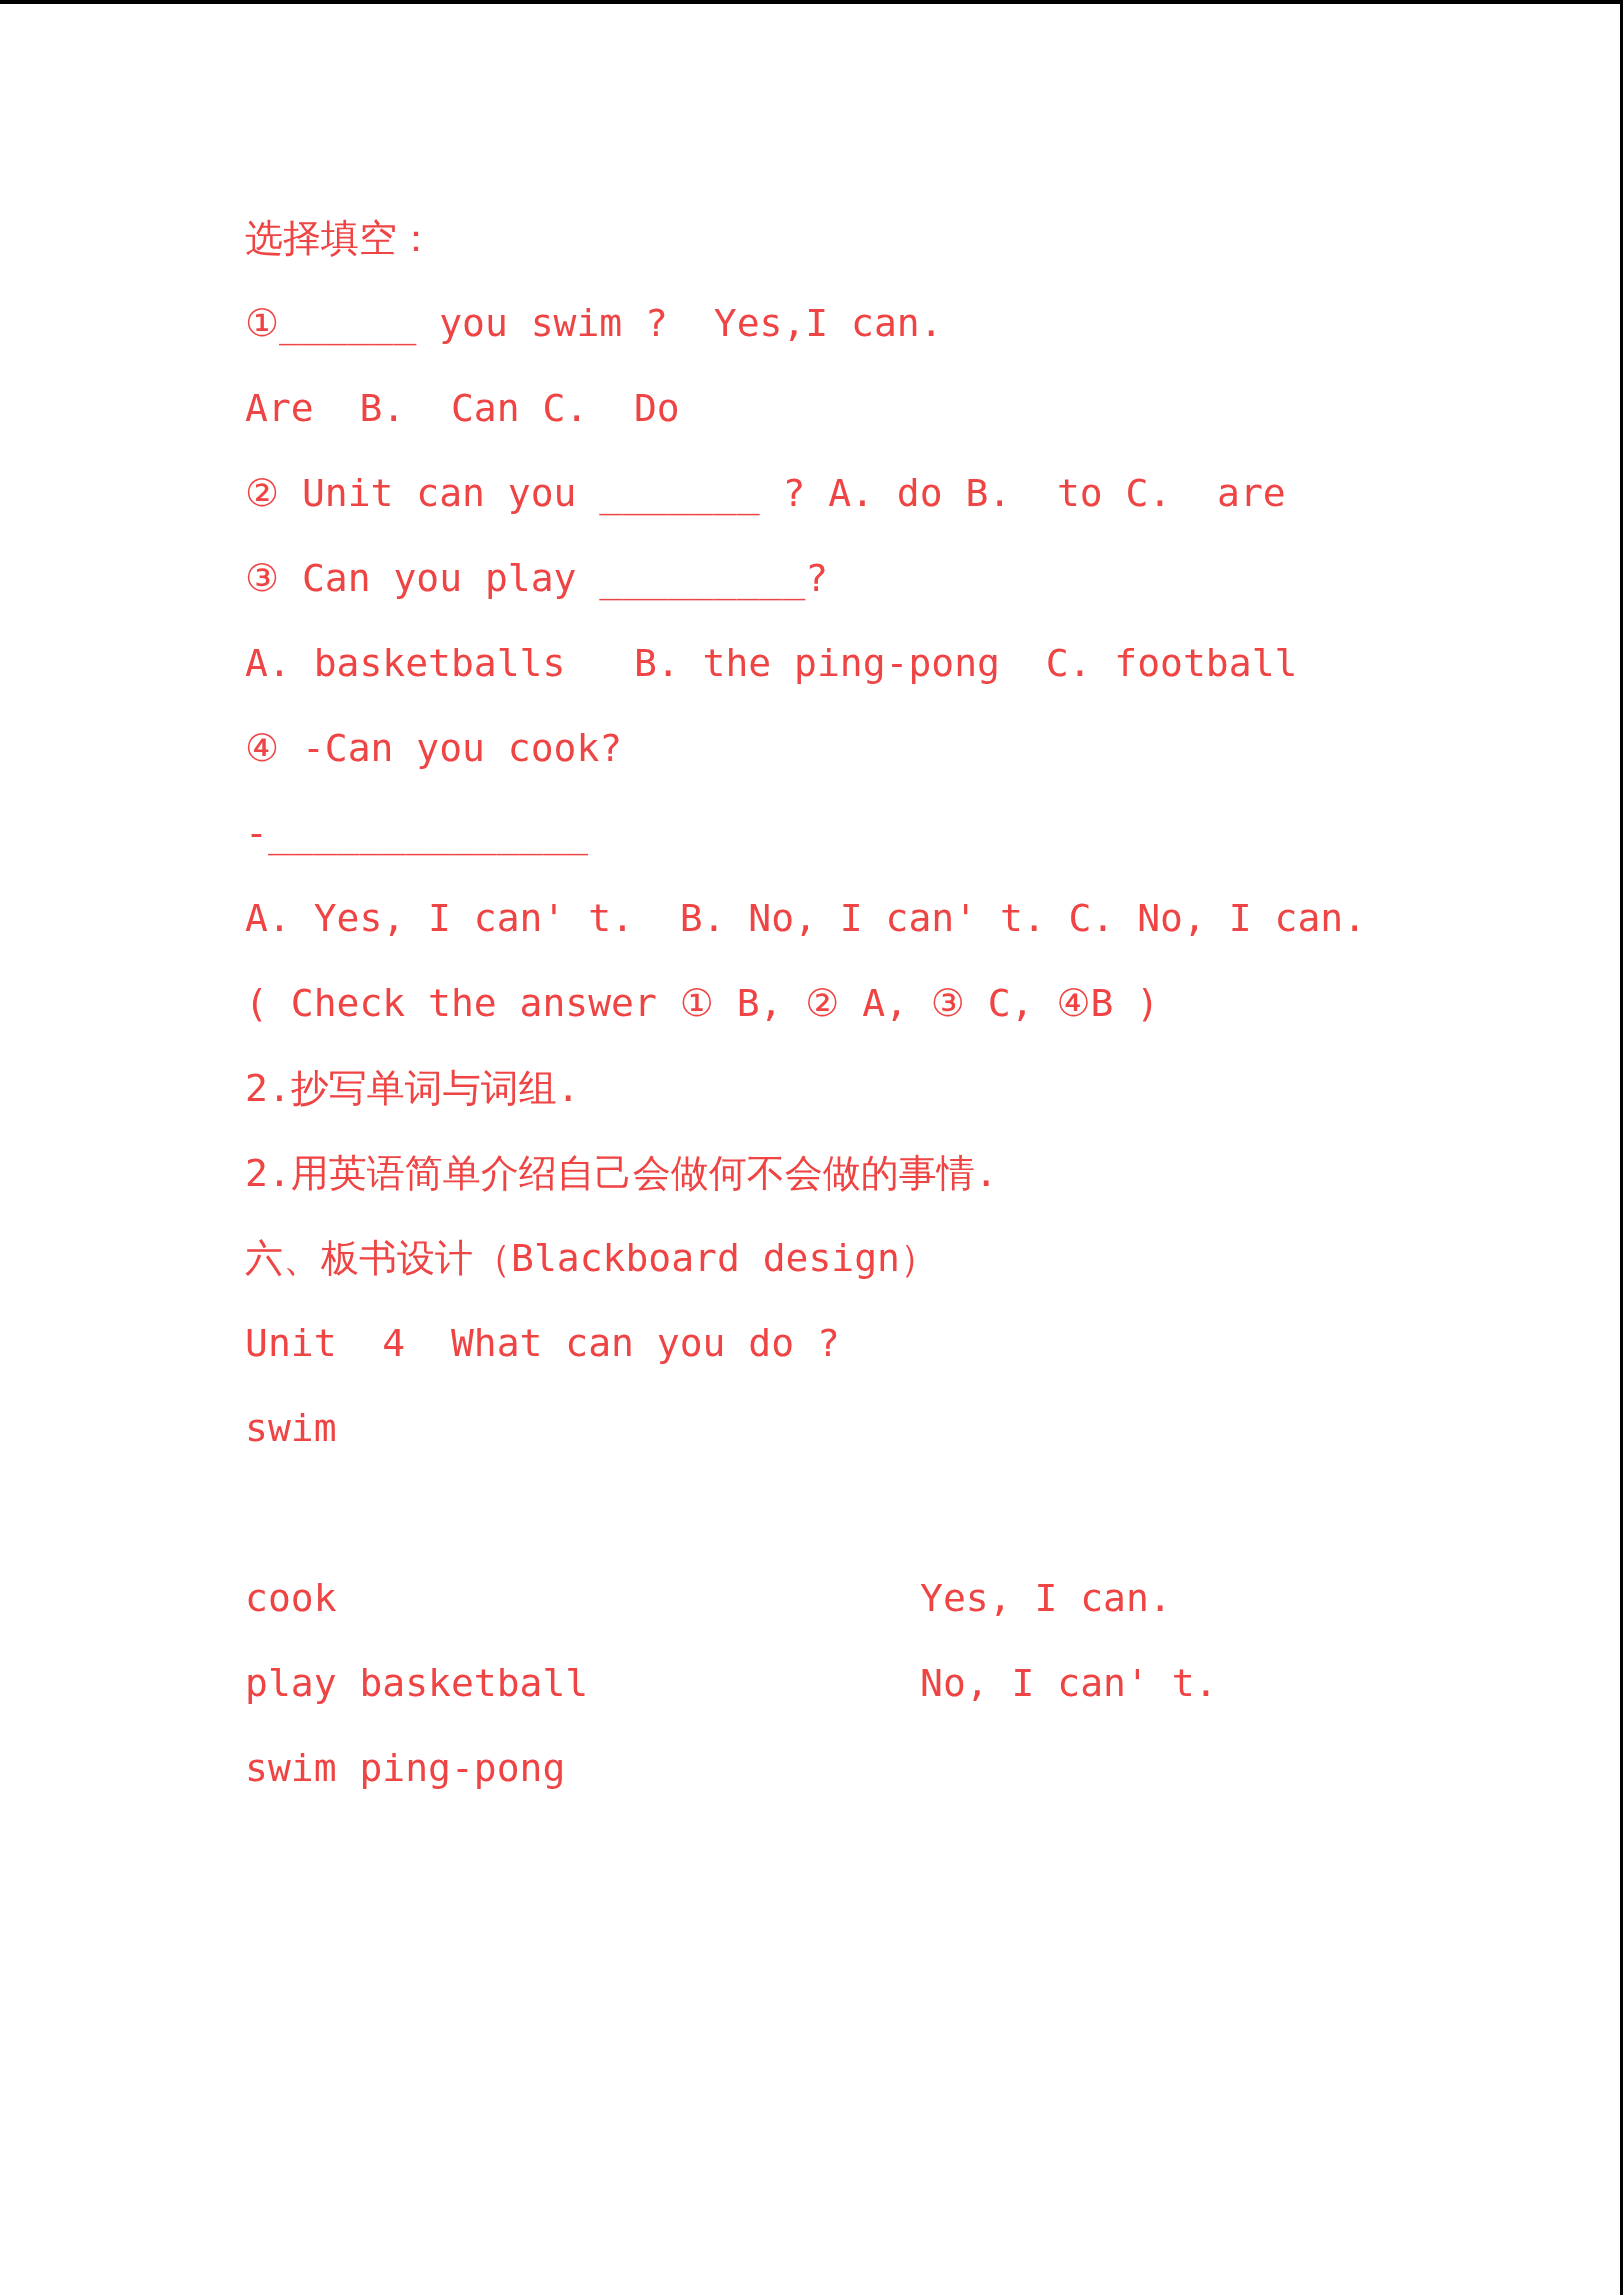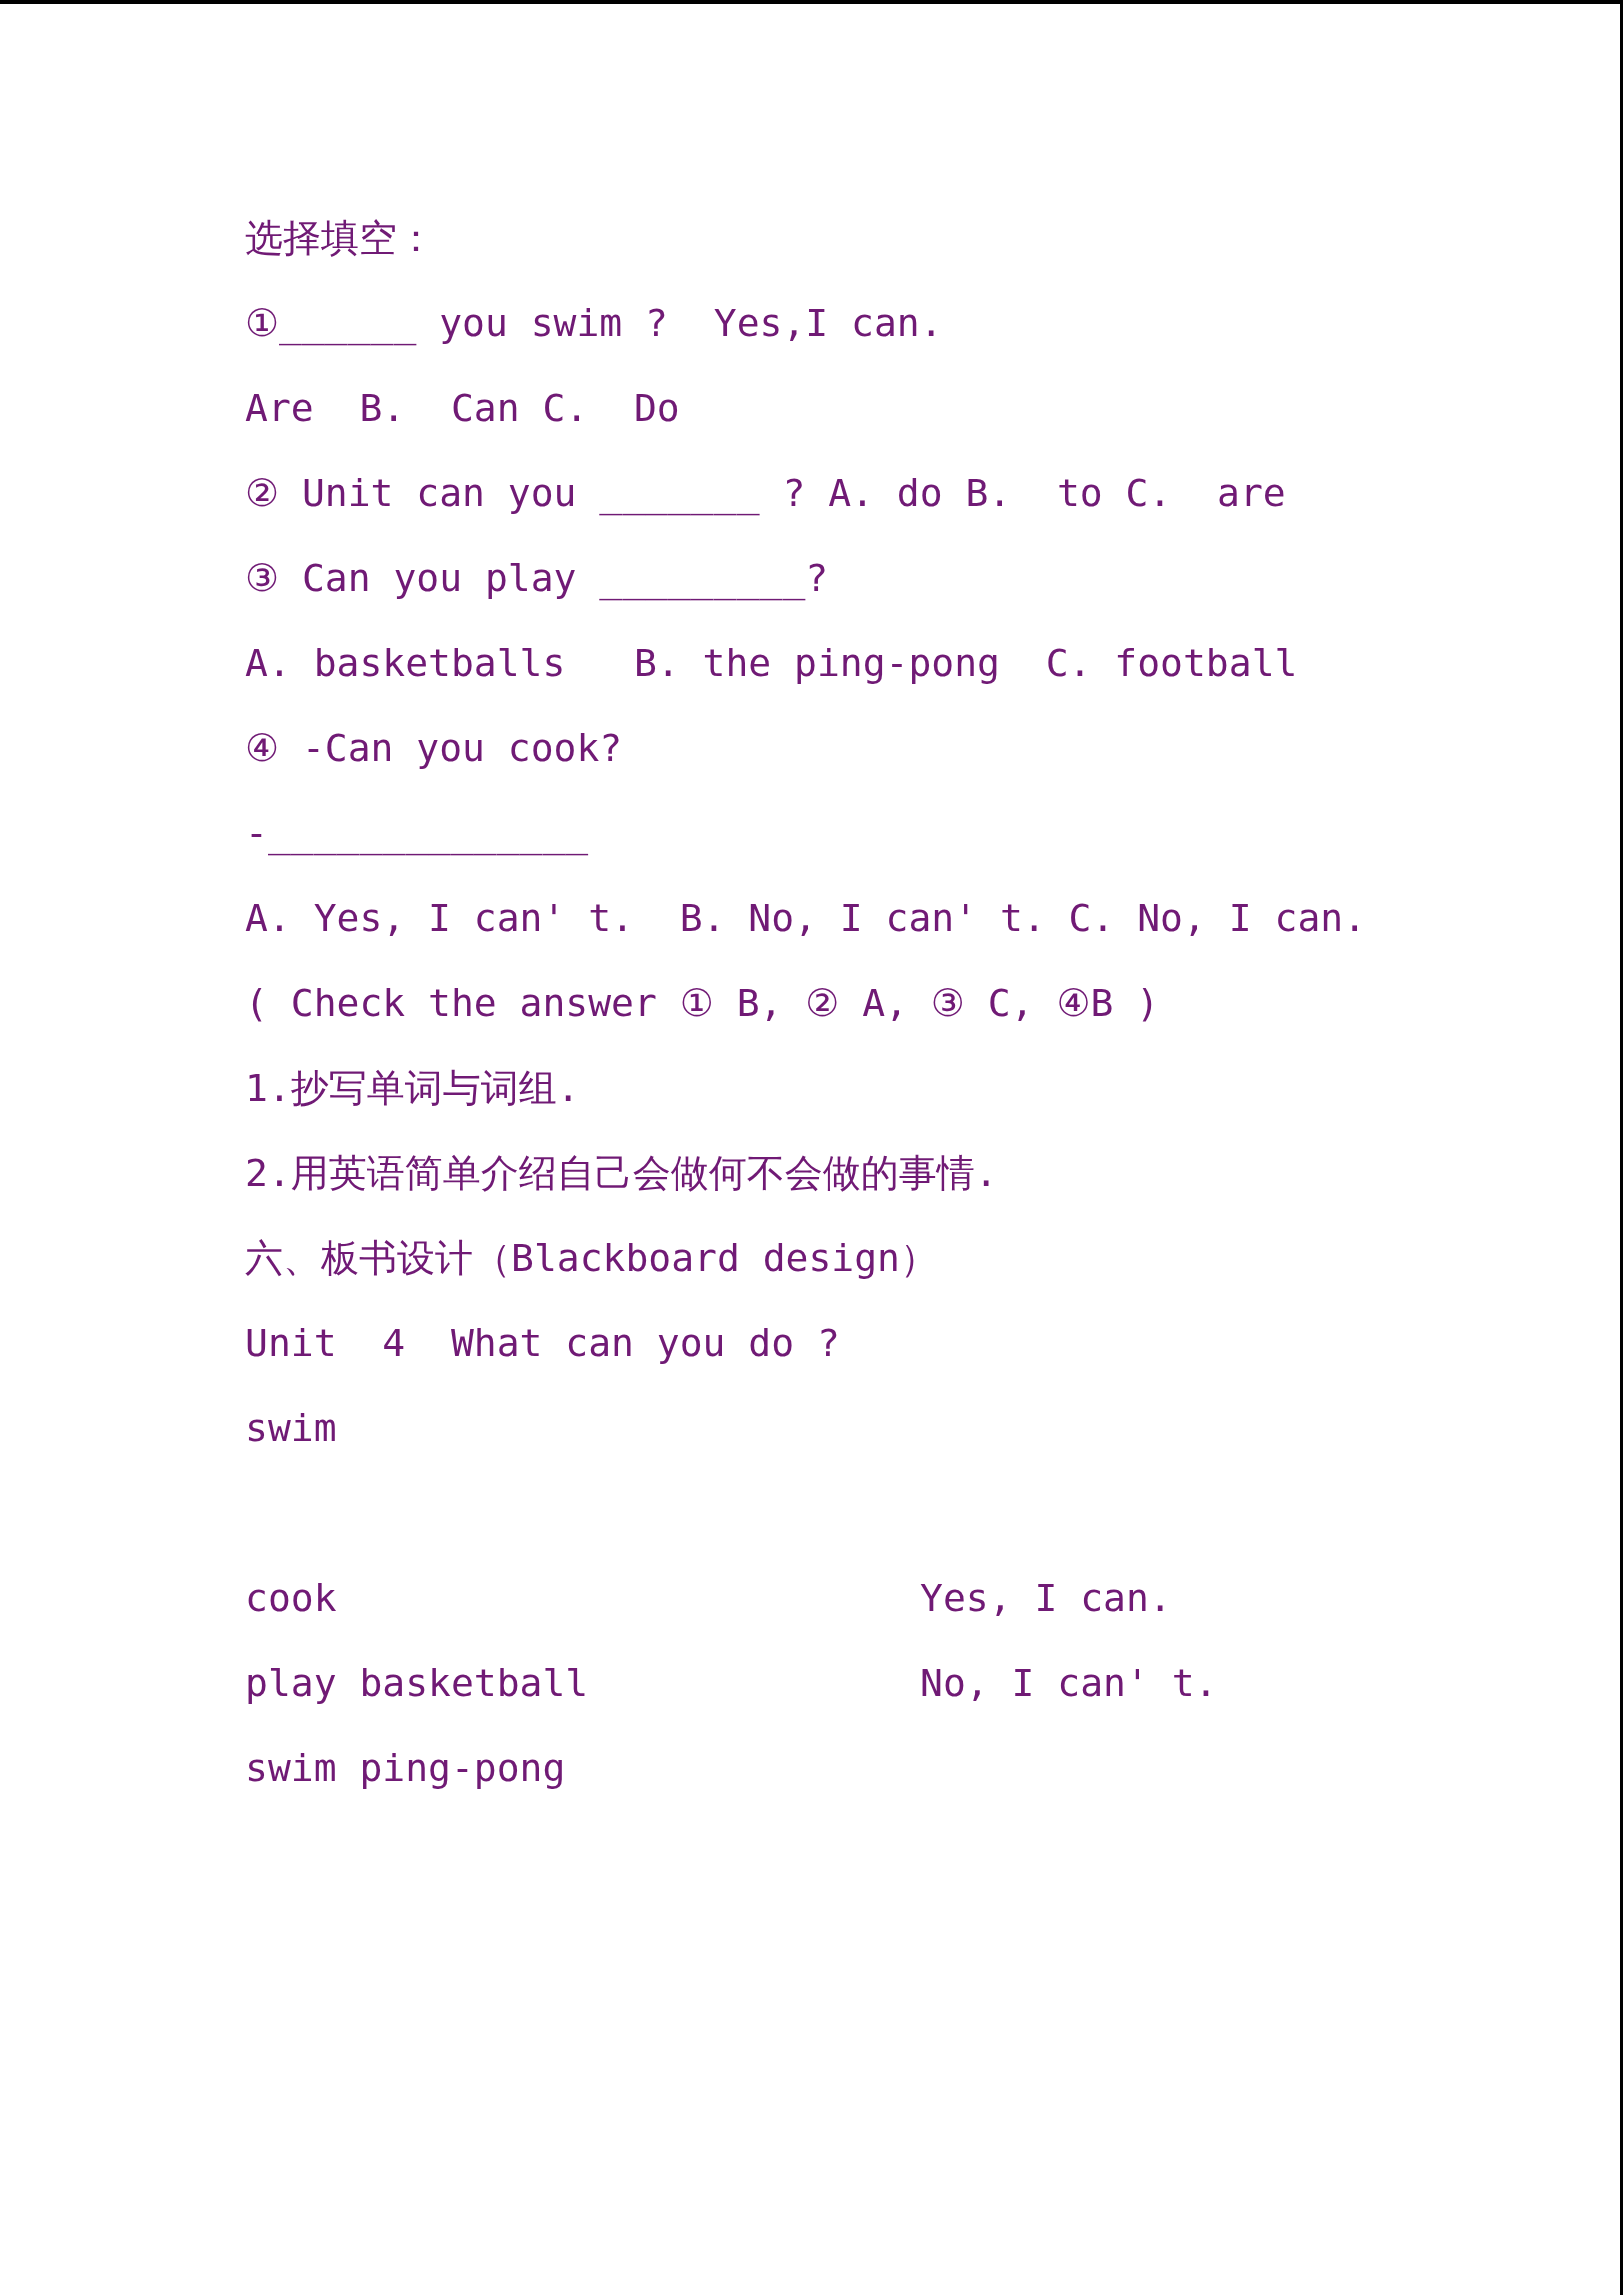--- a/index.html
+++ b/index.html
@@ -38,21 +38,21 @@
   .row {
     position: relative;
     height: 85px;
     width: 100%;
   }
   .lt, .rt {
     display: inline-block;
     white-space: pre;
     font-size: 38px;
     line-height: 85px;
-    color: #701a75;
+    color: #ef4444;
     letter-spacing: 0;
   }
   .rt {
     position: absolute;
     left: 675px;
     top: 0;
   }
 </style>
 </head>
 <body>
@@ -65,21 +65,21 @@
     <div class="row"><span class="lt">选择填空：</span><span class="rt"></span></div>
     <div class="row"><span class="lt">①______ you swim ?  Yes,I can.</span><span class="rt"></span></div>
     <div class="row"><span class="lt">Are  B.  Can C.  Do</span><span class="rt"></span></div>
     <div class="row"><span class="lt">② Unit can you _______ ? A. do B.  to C.  are</span><span class="rt"></span></div>
     <div class="row"><span class="lt">③ Can you play _________?</span><span class="rt"></span></div>
     <div class="row"><span class="lt">A. basketballs   B. the ping-pong  C. football</span><span class="rt"></span></div>
     <div class="row"><span class="lt">④ -Can you cook?</span><span class="rt"></span></div>
     <div class="row"><span class="lt">-______________</span><span class="rt"></span></div>
     <div class="row"><span class="lt">A. Yes, I can' t.  B. No, I can' t. C. No, I can.</span><span class="rt"></span></div>
     <div class="row"><span class="lt">( Check the answer ① B, ② A, ③ C, ④B )</span><span class="rt"></span></div>
-    <div class="row"><span class="lt">1.抄写单词与词组.</span><span class="rt"></span></div>
+    <div class="row"><span class="lt">2.抄写单词与词组.</span><span class="rt"></span></div>
     <div class="row"><span class="lt">2.用英语简单介绍自己会做何不会做的事情.</span><span class="rt"></span></div>
     <div class="row"><span class="lt">六、板书设计（Blackboard design）</span><span class="rt"></span></div>
     <div class="row"><span class="lt">Unit  4  What can you do ?</span><span class="rt"></span></div>
     <div class="row"><span class="lt">swim</span><span class="rt"></span></div>
     <div class="row"></div>
     <div class="row"><span class="lt">cook</span><span class="rt">Yes, I can.</span></div>
     <div class="row"><span class="lt">play basketball</span><span class="rt">No, I can' t.</span></div>
     <div class="row"><span class="lt">swim ping-pong</span><span class="rt"></span></div>
   </main>
 </div>

